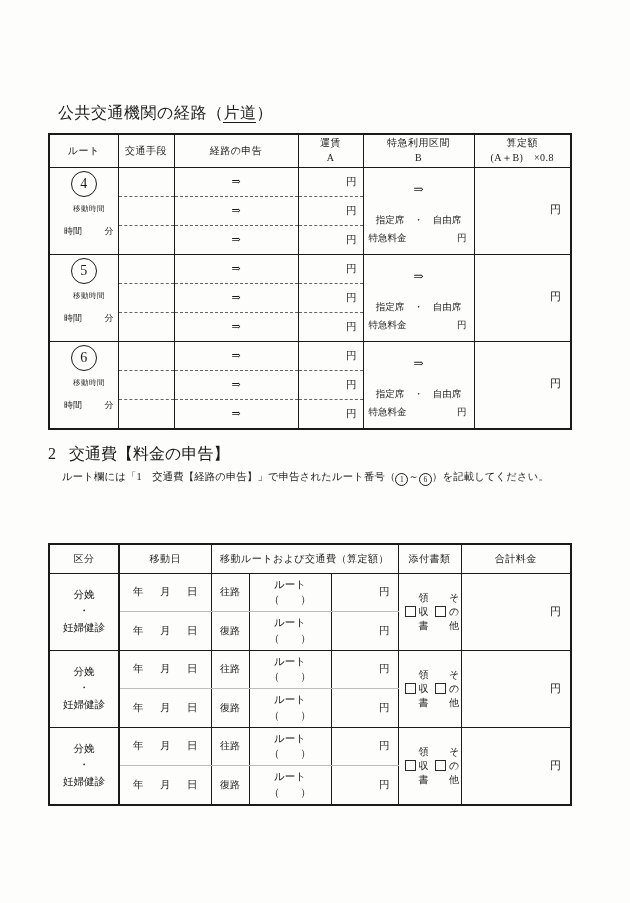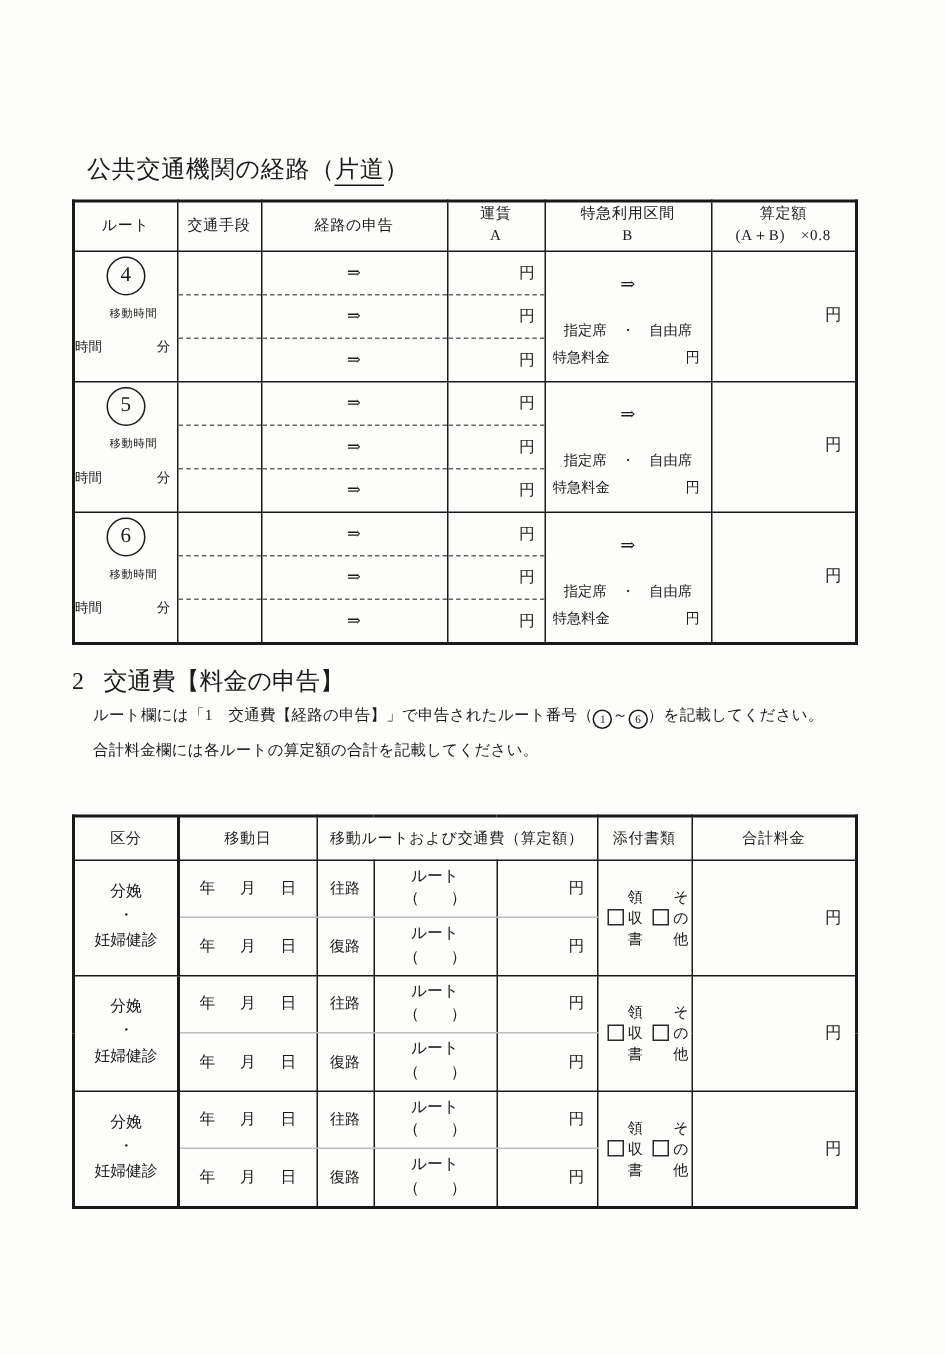--- a/index.html
+++ b/index.html
@@ -24,21 +24,21 @@
   .t1 td{border:1px solid #1a1a1a;}
   .t1 .h{height:33px;text-align:center;vertical-align:middle;line-height:1.45;font-size:10px;letter-spacing:.5px;}
   .t1 .drow td{height:84px;vertical-align:top;}
   .tri .sub{height:28px;display:flex;align-items:center;justify-content:center;font-size:11px;}
   .tri .sub.s1,.tri .sub.s2{border-bottom:1px dashed #666;}
   .tri.fare .sub{justify-content:flex-end;padding-right:6px;font-size:10.5px;}
   .route-cell{display:block;}
   .route-cell .num-zone{height:33px;display:flex;align-items:center;justify-content:center;}
   .circle-num{width:24px;height:24px;border:1.6px solid #1a1a1a;border-radius:50%;display:flex;align-items:center;justify-content:center;font-size:14px;line-height:1;}
   .route-cell .tt-zone{height:16px;display:flex;align-items:center;padding-left:23px;font-size:7.5px;letter-spacing:.5px;}
-  .route-cell .hm-zone{height:30px;display:flex;align-items:center;justify-content:space-between;padding:0 4px 0 0;font-size:9px;}
+  .route-cell .hm-zone{height:30px;display:flex;align-items:center;justify-content:space-between;padding:0 4px 0 14px;font-size:9px;}
   .express-cell-inner{height:84px;display:flex;flex-direction:column;}
   .express-cell-inner .arrow-zone{height:46px;display:flex;align-items:center;justify-content:center;font-size:12px;}
   .express-cell-inner .seat-line{height:17px;display:flex;align-items:center;justify-content:center;font-size:9.5px;}
   .express-cell-inner .fare-line{height:21px;display:flex;align-items:center;justify-content:space-between;padding:0 7px 3px 5px;font-size:9.5px;}
   .calc-cell-inner{height:84px;display:flex;align-items:center;justify-content:flex-end;padding-right:9px;font-size:11px;}
 
   
   .sec2-heading{position:absolute;left:48px;top:444px;font-size:16px;white-space:nowrap;}
   .sec2-heading .num{margin-right:13px;}
   .sec2-note1{position:absolute;left:62px;top:470px;font-size:10.3px;white-space:nowrap;letter-spacing:.2px;}
@@ -226,21 +226,20 @@
             <div class="calc-cell-inner">円</div>
           </td>
     </tr>
   </tbody>
     </table>
 
   <div class="sec2-heading"><span class="num">2</span><span>交通費【料金の申告】</span></div>
 
   <div class="sec2-note1"><span>ルート欄には「1　交通費【経路の申告】」で申告されたルート番号（</span><span class="cdig">1</span><span>～</span><span class="cdig">6</span><span>）を記載してください。</span></div>
 
-  <div class="sec2-note2">合計料金欄には各ルートの算定額の合計を記載してください。</div>
 
   <table class="t2">
     <colgroup>
       <col style="width:70px">
         <col style="width:92px">
         <col style="width:38px">
       <col style="width:82px">
         <col style="width:67px">
         <col style="width:63px">
         <col style="width:110px">

